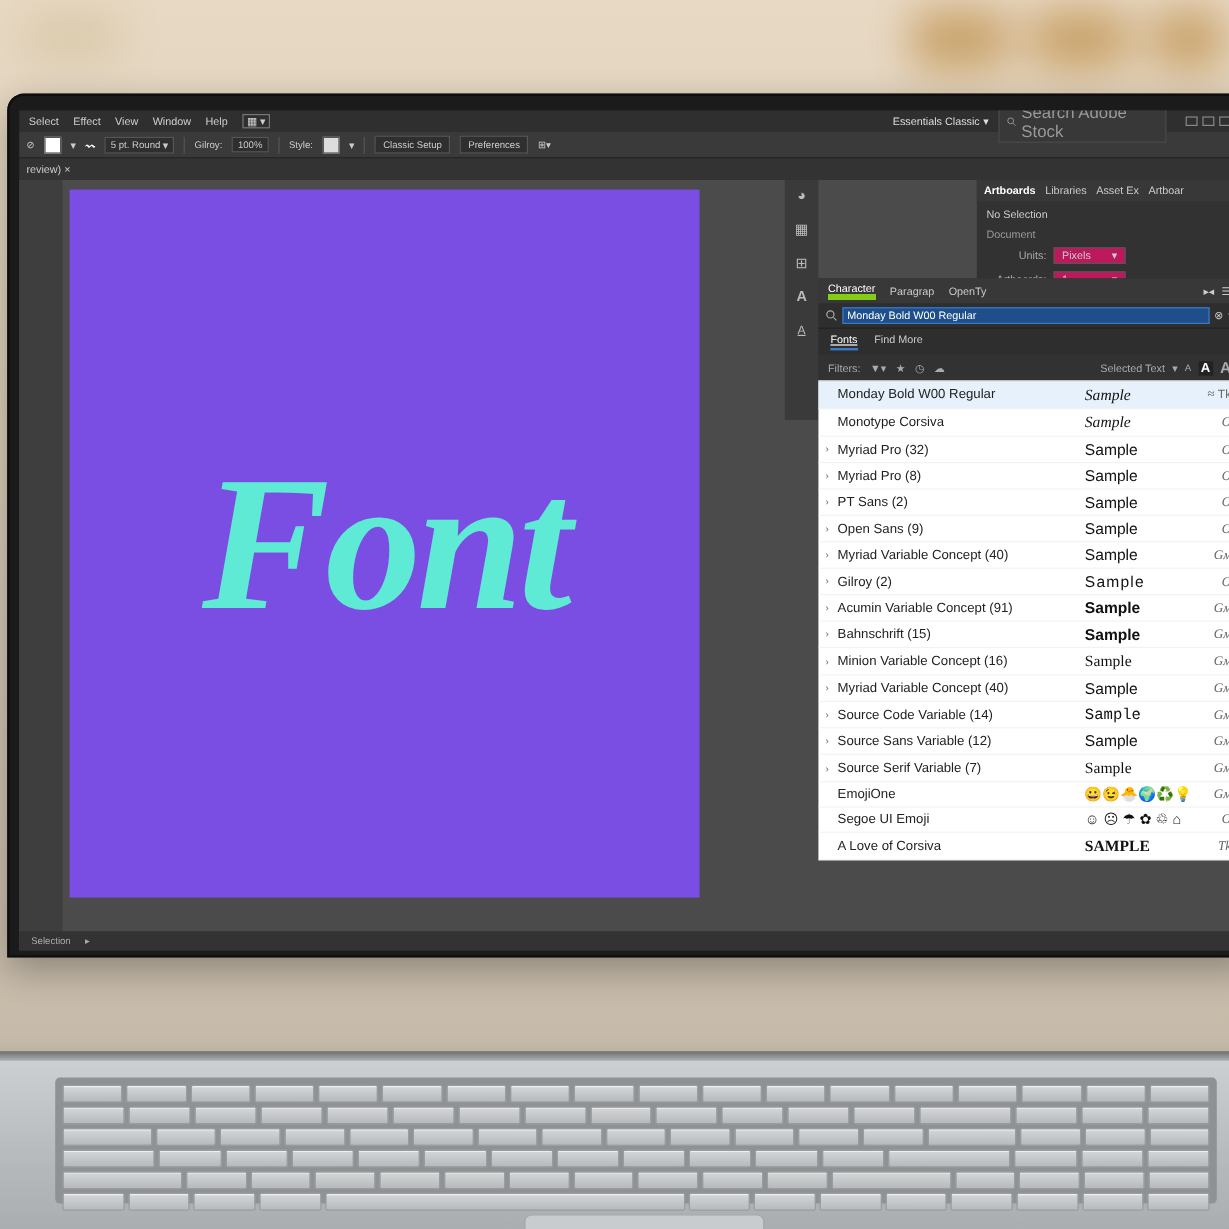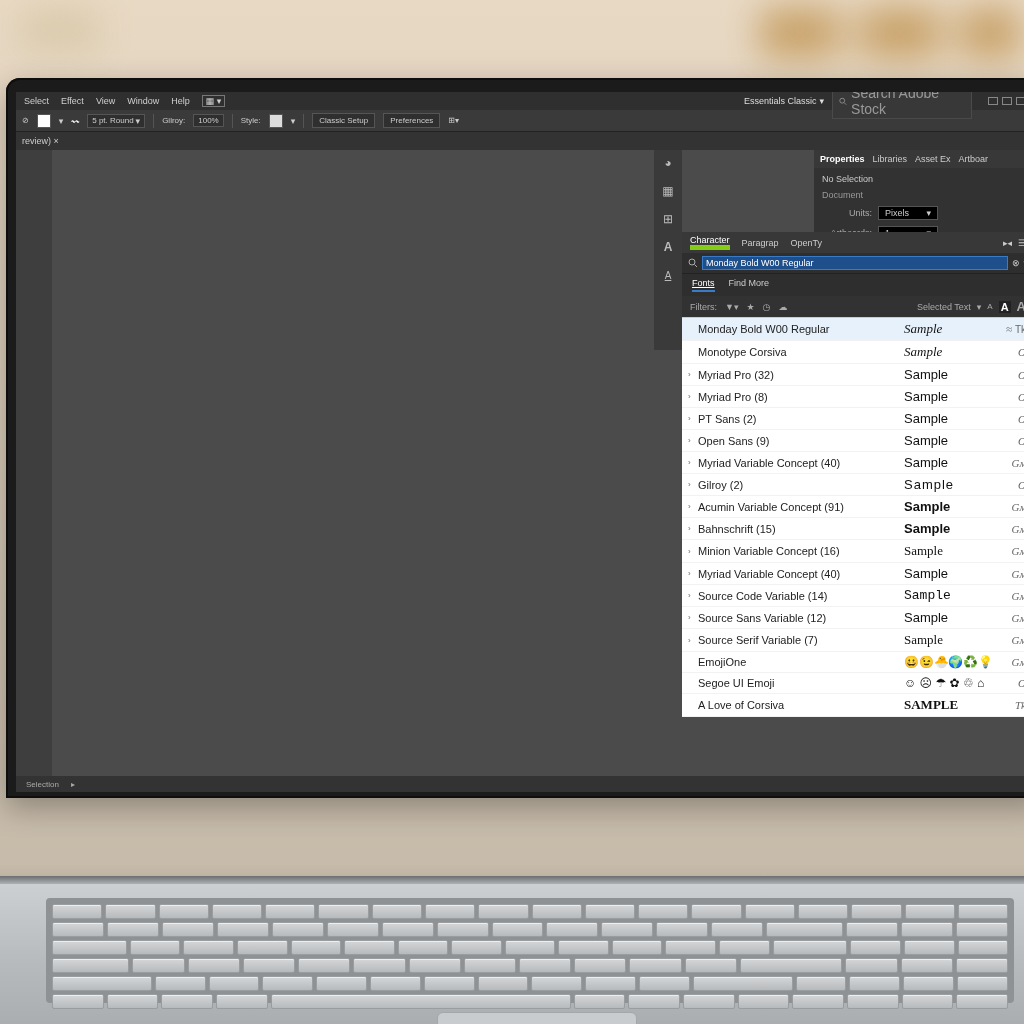--- a/index.html
+++ b/index.html
@@ -46,21 +46,21 @@
 .icon-strip { position:absolute; left:0; top:0; width:28px; height:200px; background:#3a3a3a; display:flex; flex-direction:column; align-items:center; padding-top:4px; gap:10px; color:#bbb; font-size:12px; }
 .icon-strip .ic { width:18px; height:18px; display:flex; align-items:center; justify-content:center; }
 
 
 .props { position:absolute; right:0; top:0; width:220px; background:#323232; color:#ccc; font-size:9px; }
 .props-tabs { display:flex; gap:8px; padding:4px 6px; background:#383838; }
 .props-tabs span:first-child { color:#fff; font-weight:600; }
 .props-body { padding:6px 8px; display:flex; flex-direction:column; gap:6px; }
 .props-body .row { display:flex; align-items:center; gap:6px; }
 .props-body .lbl { color:#aaa; width:50px; text-align:right; }
-.props-body .dd { background:#000000; border:1px solid #555; padding:1px 6px; display:flex; align-items:center; gap:4px; width:60px; justify-content:space-between; }
+.props-body .dd { background:#be185d; border:1px solid #555; padding:1px 6px; display:flex; align-items:center; gap:4px; width:60px; justify-content:space-between; }
 .props-body .btn { background:#404040; border:1px solid #555; padding:3px 10px; margin-left:auto; margin-right:auto; }
 
 
 .charpanel { position:absolute; left:28px; top:82px; width:352px; background:#323232; color:#ccc; font-size:9px; }
 .charpanel-tabs { display:flex; gap:12px; padding:3px 8px; background:#383838; align-items:center; }
 .charpanel-tabs .active { color:#fff; border-bottom:5px solid #84cc16; }
 .charpanel-tabs .end { margin-left:auto; display:flex; gap:6px; }
 .font-search { display:flex; align-items:center; gap:4px; padding:3px 6px; background:#2e2e2e; }
 .font-search input { flex:1; background:#1f4f8a; border:1px solid #3a7bc8; color:#fff; font-size:9px; padding:1px 3px; }
 .fontpanel-sub { display:flex; gap:14px; padding:4px 10px; background:#2e2e2e; border-top:1px solid #222; }
@@ -164,33 +164,38 @@
         <span>⊞▾</span>
       </div>
 
       <div class="doctab">
         <span>review)</span>&nbsp;<span>×</span>
       </div>
 
       <div class="main">
         <div class="tool-strip"></div>
 
+        <div class="canvas-wrap">
+          <div class="canvas">
+            <div class="canvas-text">Font</div>
+          </div>
+        </div>
 
         <div class="rcol">
           <div class="icon-strip">
             <div class="ic">◕</div>
             <div class="ic">▦</div>
             <div class="ic">⊞</div>
             <div class="ic" style="font-weight:bold">A</div>
             <div class="ic" style="font-size:10px;text-decoration:underline">A</div>
           </div>
 
           <div class="props">
             <div class="props-tabs">
-              <span>Properties</span>
+              <span>Artboards</span>
               <span>Libraries</span>
               <span>Asset Ex</span>
               <span>Artboar</span>
             </div>
             <div class="props-body">
               <div>No Selection</div>
               <div style="color:#999">Document</div>
               <div class="row">
                 <span class="lbl">Units:</span>
                 <span class="dd">

